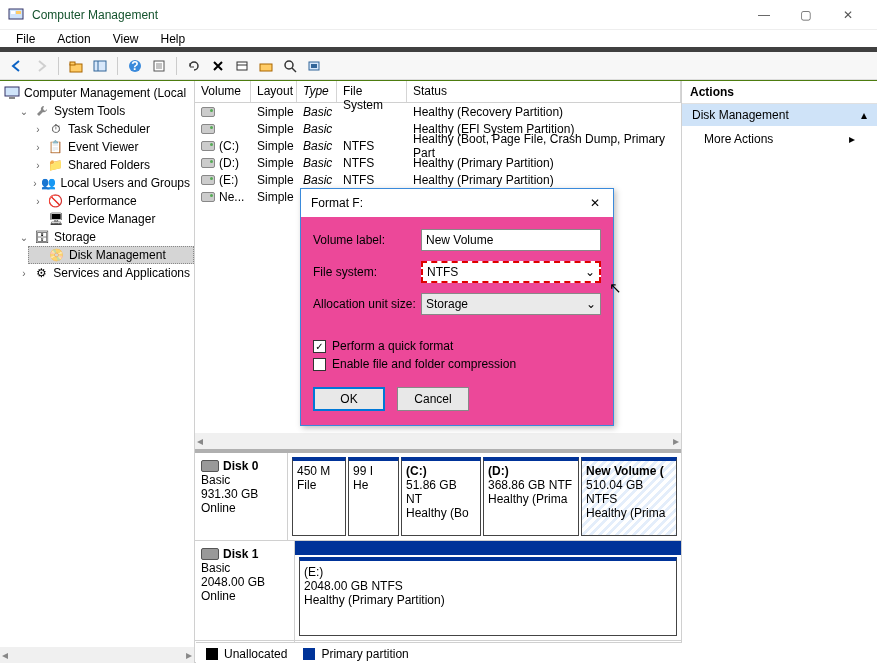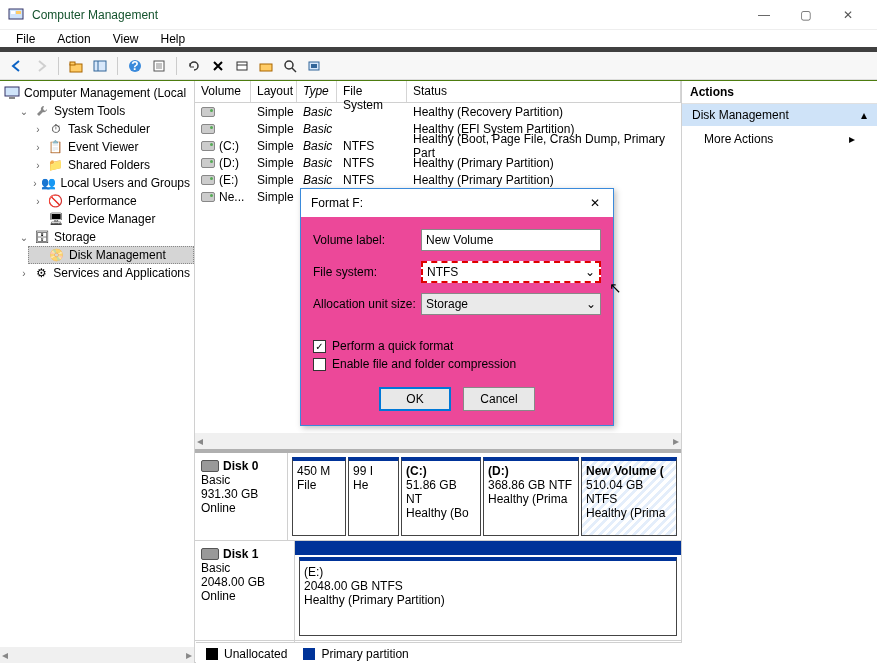--- a/index.html
+++ b/index.html
@@ -72,21 +72,21 @@
 .dialog-title { height: 28px; display: flex; align-items: center; justify-content: space-between; padding: 0 6px 0 10px; background: #fff; }
 .dialog-close { width: 24px; height: 20px; display: flex; align-items:center; justify-content:center; }
 .dialog-body { padding: 12px 12px 14px 12px; }
 .dlg-row { display: flex; align-items: center; margin-bottom: 10px; }
 .dlg-row .lbl { width: 108px; }
 .dlg-row input[type=text], .dlg-row .select { flex: 1; height: 22px; padding: 0 4px; border: 1px solid #888; background: #fff; font-size: 12px; }
 .dlg-row .select { display: flex; align-items: center; justify-content: space-between; background: #eaeaea; cursor: default; }
 .dlg-row .select.red-border { border: 2px dashed #e00000; background:#fff; }
 .chk-row { display: flex; align-items: center; gap: 6px; margin: 4px 0; }
 .chk { width: 13px; height: 13px; border: 1px solid #333; display: flex; align-items:center; justify-content:center; background:#fff; font-size:10px; }
-.dlg-buttons { display: flex; justify-content: center; gap: 12px; margin-top: 16px; }
+.dlg-buttons { display: flex; justify-content: flex-start; gap: 12px; margin-top: 16px; }
 .dlg-buttons .btn { width: 72px; height: 24px; border: 1px solid #888; background: #e8e8e8; display:flex; align-items:center; justify-content:center; }
 .dlg-buttons .btn.primary { border: 2px solid #0078d7; }
 .cursor { position:absolute; left:609px; top:279px; font-size:15px; pointer-events:none; }
 
 
 .c-vol { width: 56px; }
 .c-lay { width: 46px; }
 .c-type { width: 40px; font-style: italic; }
 .c-fs { width: 70px; }
 .c-stat { flex: 1; }

